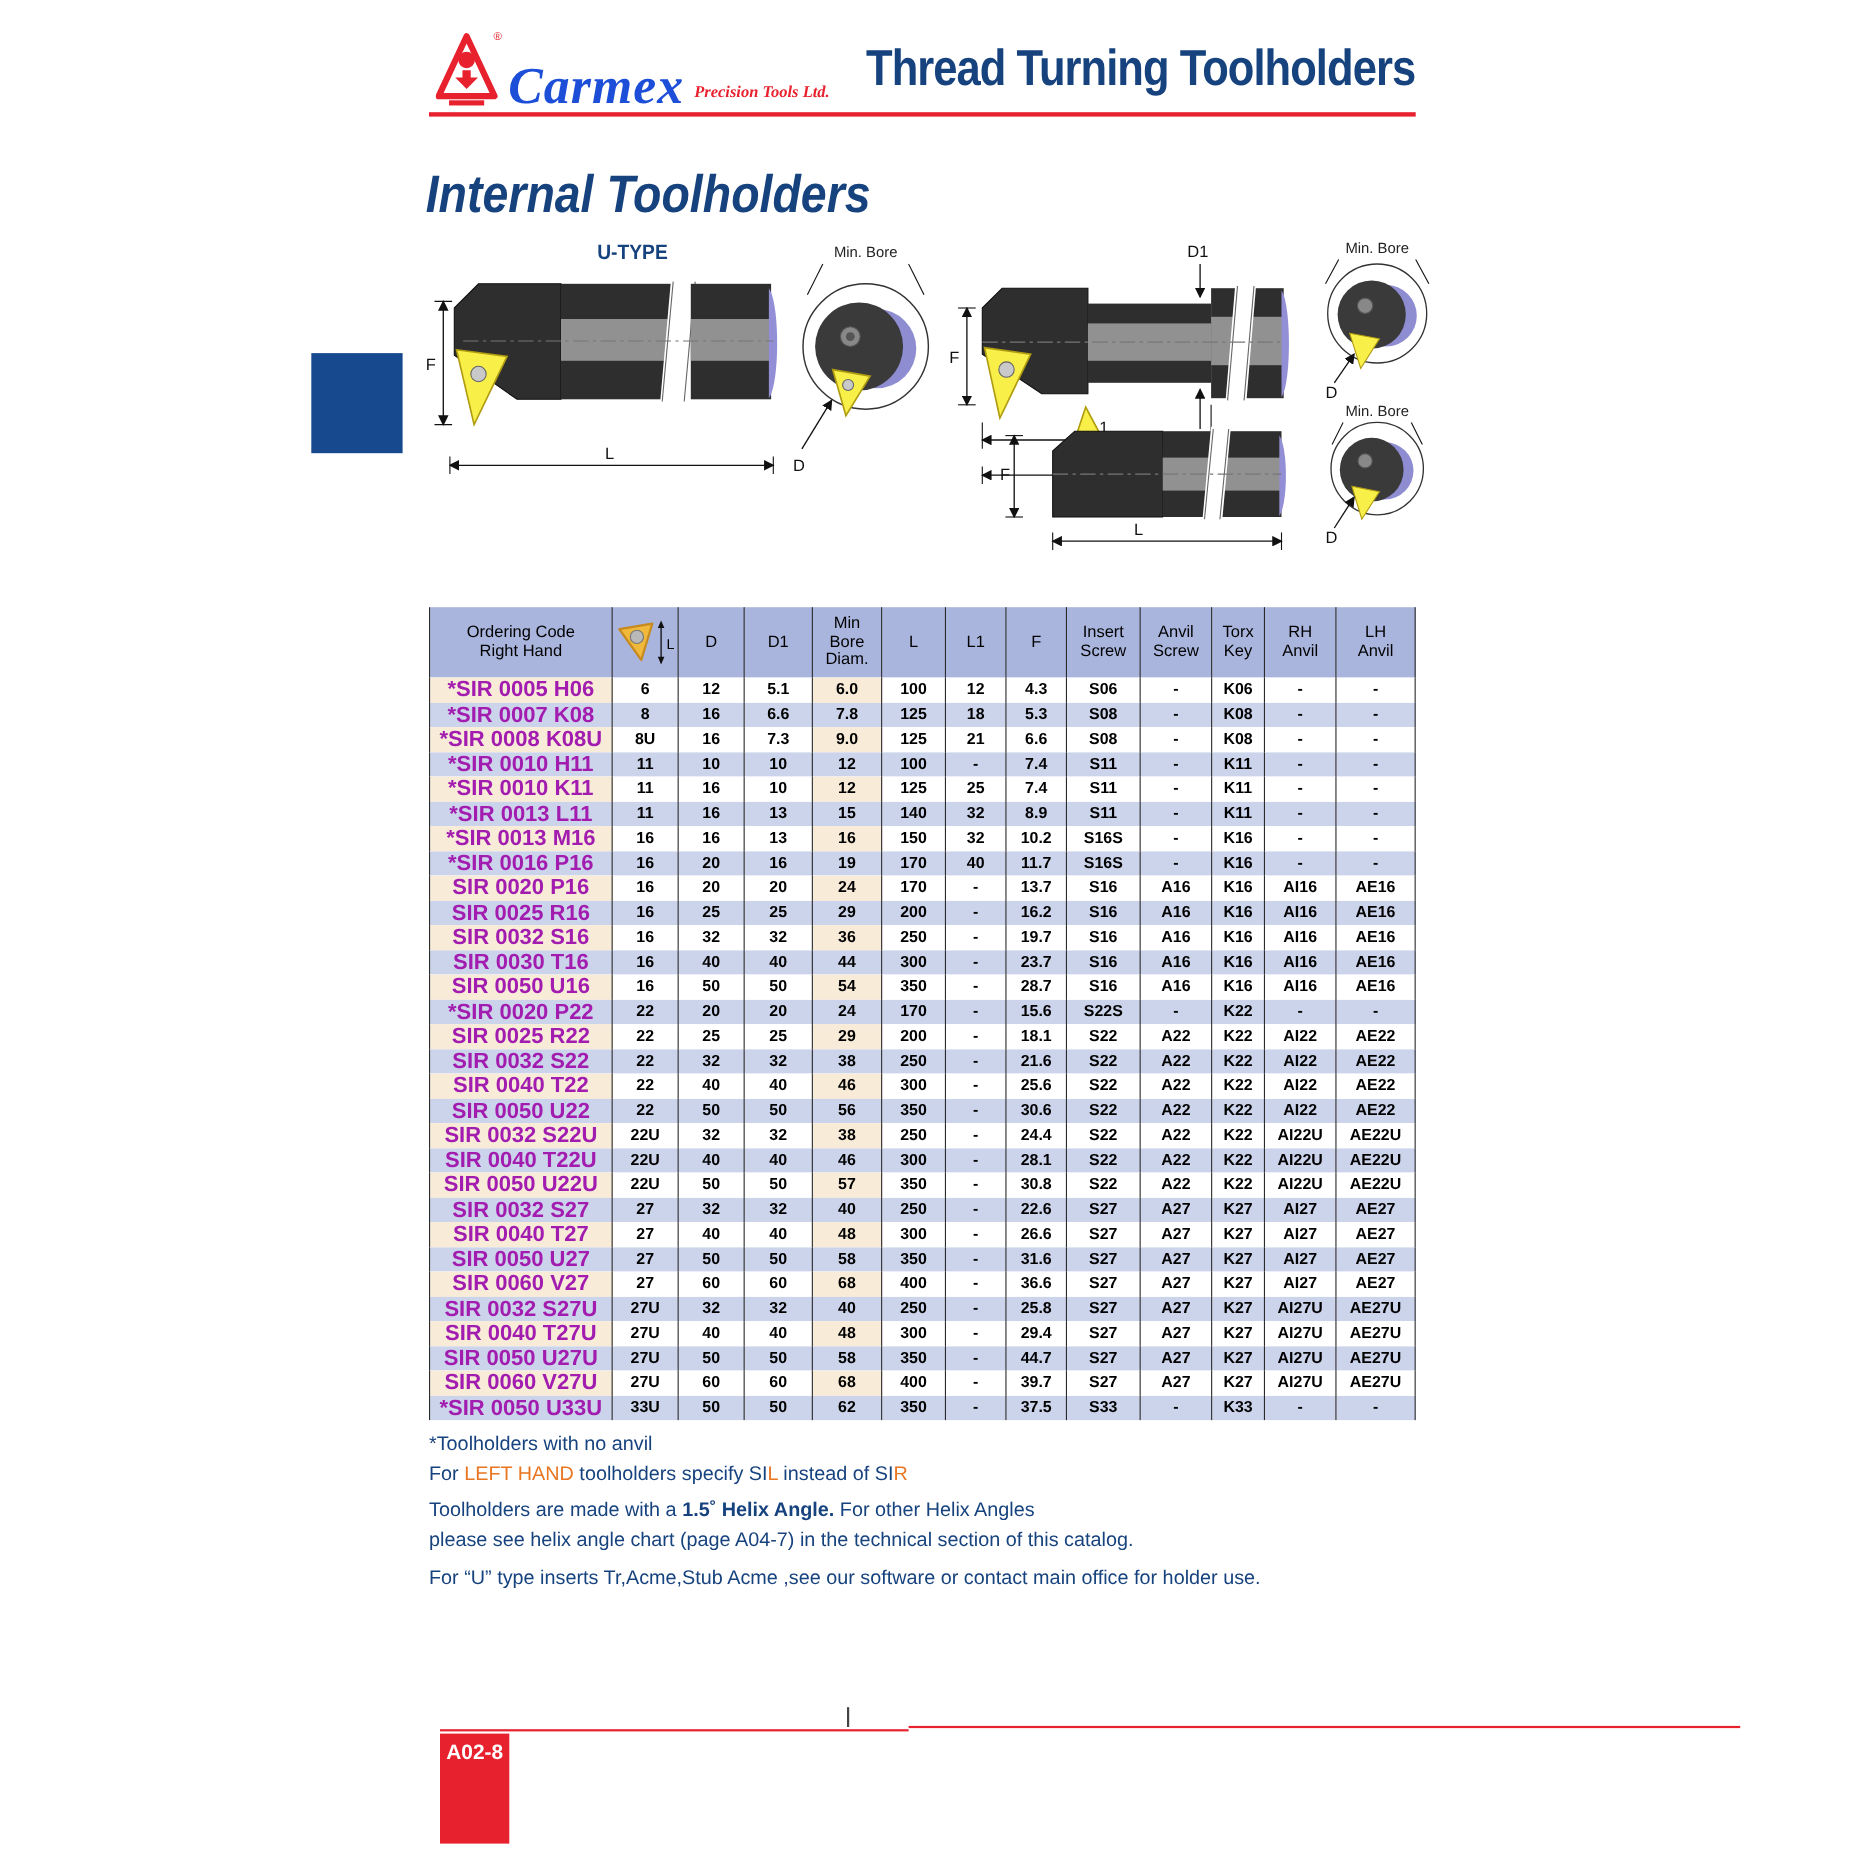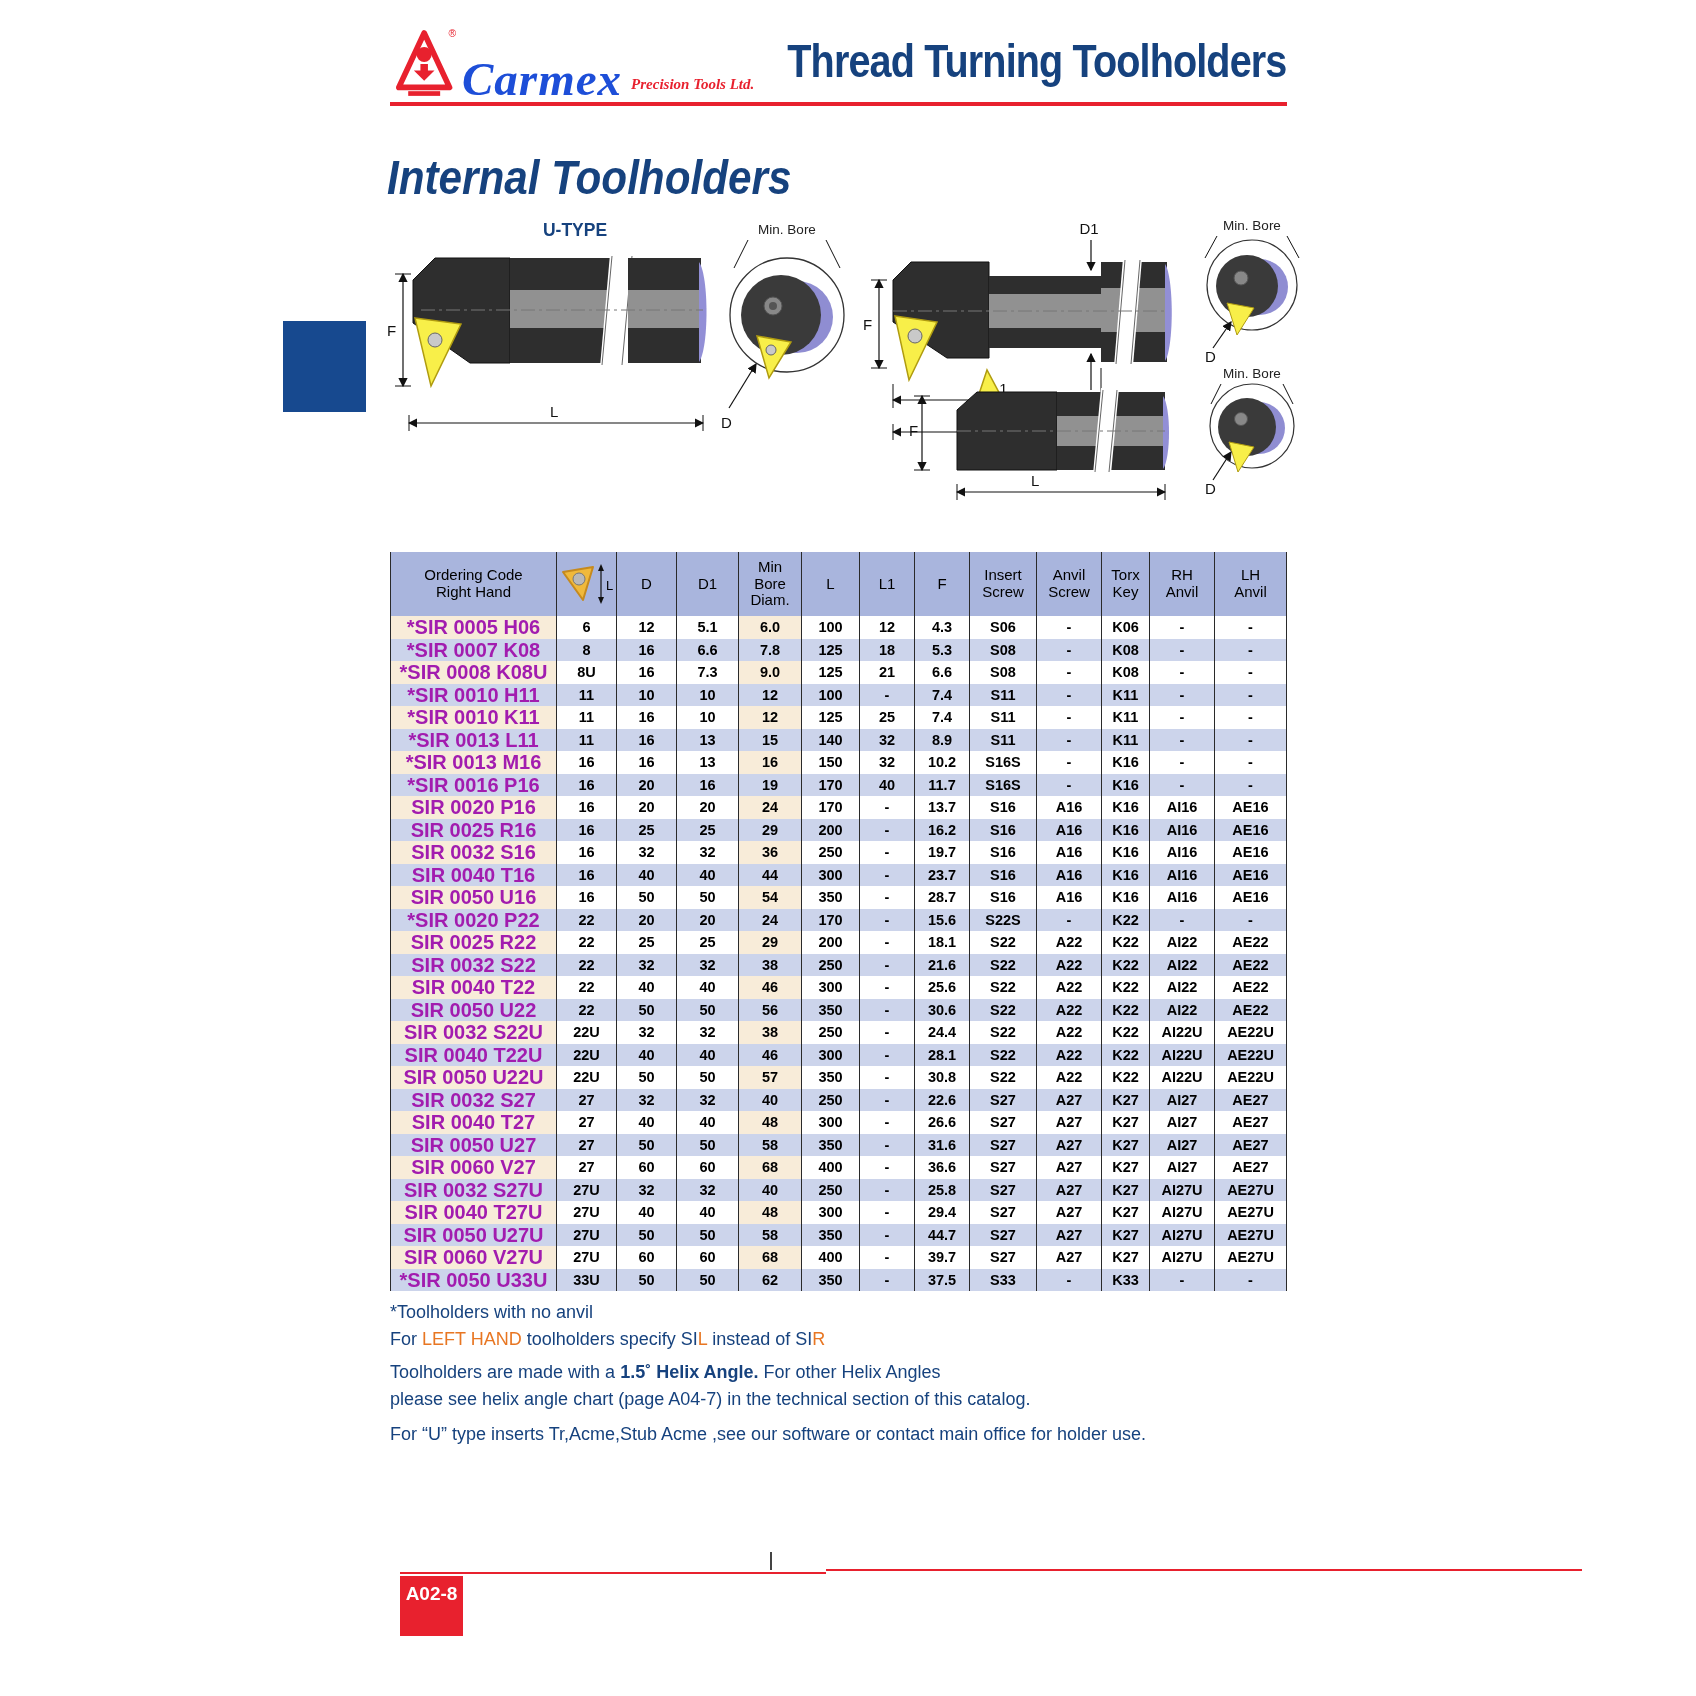--- a/index.html
+++ b/index.html
@@ -48,21 +48,21 @@
   .notes{position:absolute;left:390px;top:1302px;width:930px;color:#16427e;font-size:18px;}
   .notes p{margin:0 0 6px 0;}
   .notes p.gap{margin-top:12px;}
   .notes p.gap2{margin-top:14px;}
   .hl{color:#e87622;font-weight:normal;}
   .b{font-weight:bold;}
   
   .footer-line-1{position:absolute;left:400px;top:1572px;width:426px;height:2px;background:#e8212e;}
   .footer-line-2{position:absolute;left:826px;top:1569px;width:756px;height:2px;background:#e8212e;}
   .footer-tick{position:absolute;left:770px;top:1552px;width:2px;height:18px;background:#444;}
-  .page-tab{position:absolute;left:400px;top:1576px;width:63px;height:60px;background:#e8212e;
+  .page-tab{position:absolute;left:400px;top:1576px;width:63px;height:100px;background:#e8212e;
             color:#fff;font-weight:bold;font-size:19px;text-align:center;padding-top:7px;
             box-sizing:border-box;}
 </style>
 </head>
 <body>
 
 <div class="page">
 
   <div class="side-tab"></div>
 
@@ -440,21 +440,21 @@
           <td>250</td>
           <td>-</td>
           <td>19.7</td>
           <td>S16</td>
           <td>A16</td>
           <td>K16</td>
           <td>AI16</td>
           <td>AE16</td>
         </tr>
         <tr class="even">
-          <td class="code">SIR 0040 T16</td>
+          <td class="code">SIR 0030 T16</td>
           <td>16</td>
           <td>40</td>
           <td>40</td>
           <td class="minbore">44</td>
           <td>300</td>
           <td>-</td>
           <td>23.7</td>
           <td>S16</td>
           <td>A16</td>
           <td>K16</td>

